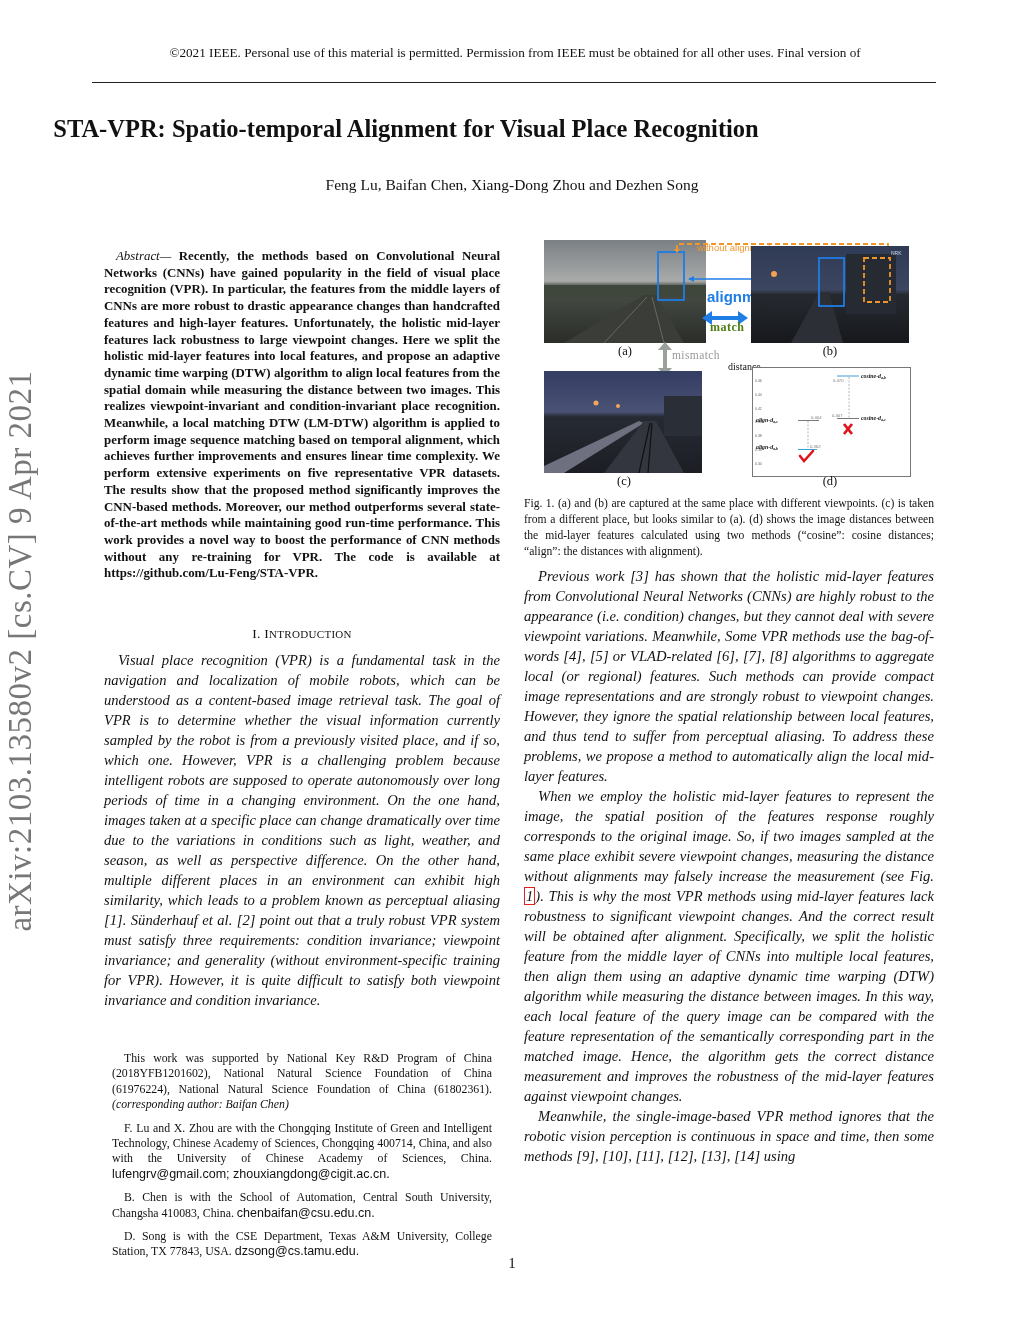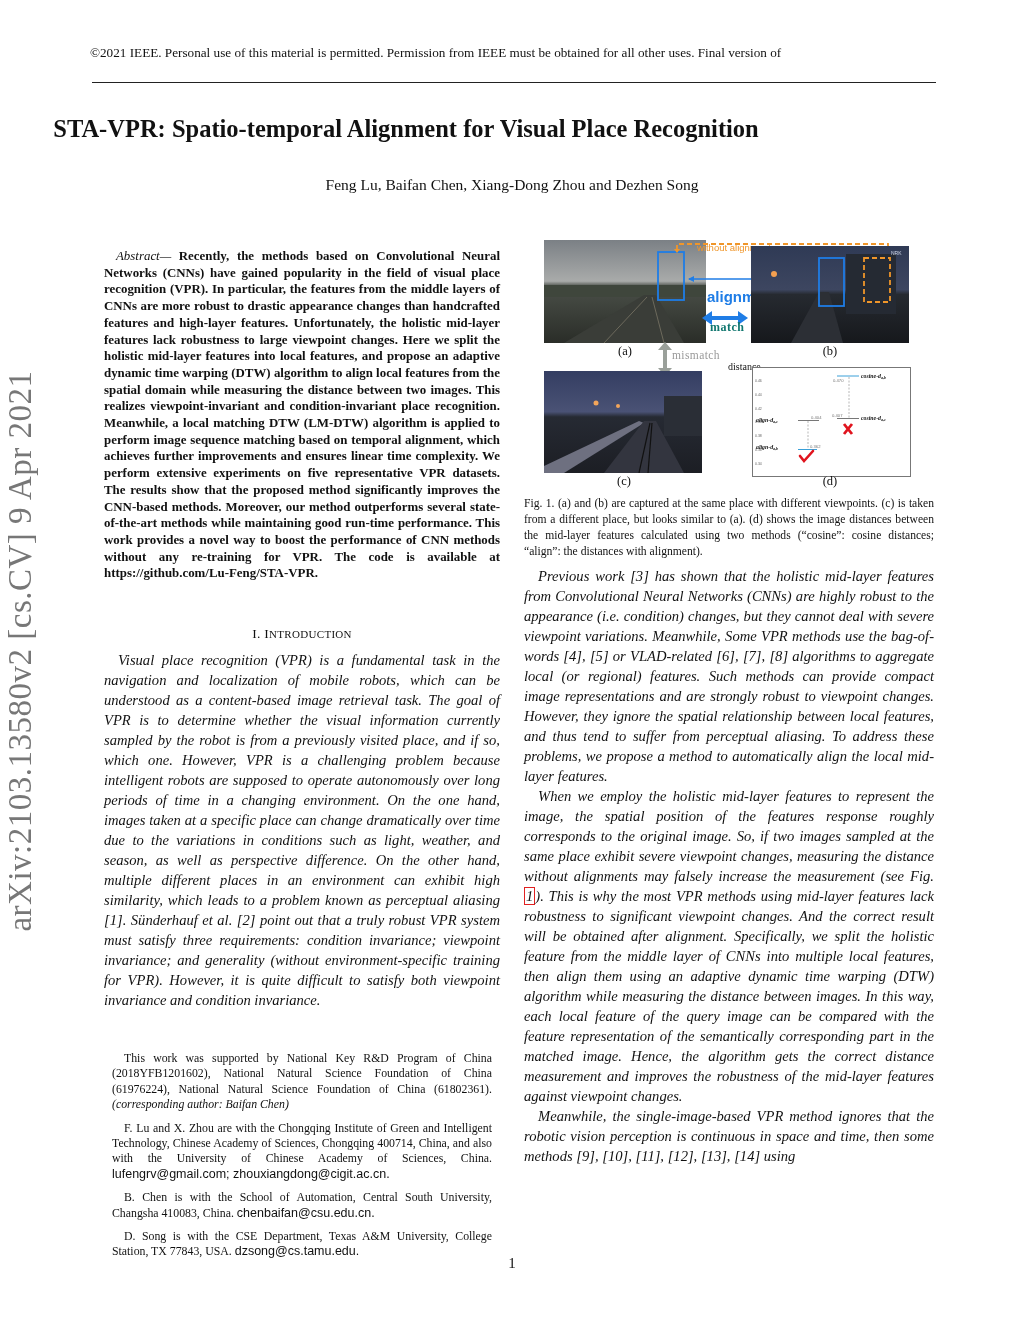--- a/index.html
+++ b/index.html
@@ -1,18 +1,18 @@
 <!DOCTYPE html>
 <html><head>
 <meta charset="utf-8">
 <style>
   html, body { margin:0; padding:0; background:#fff; }
   body { width:1024px; height:1325px; position:relative; overflow:hidden; font-family:"Liberation Serif", serif; color:#111; }
   .abs { position:absolute; }
-  .notice { left:90px; top:44px; width:850px; text-align:left; font-size:13.2px; line-height:17px; }
+  .notice { left:90px; top:44px; width:850px; text-align:center; font-size:13.2px; line-height:17px; }
   .notice .doi { border:1.5px solid #34c7d4; padding:0 1px; }
   .rule { left:92px; top:82px; width:844px; height:1px; background:#222; }
   .title { left:0; width:812px; top:115px; text-align:center; font-size:24.5px; font-weight:bold; }
   .authors { left:0; width:1024px; top:176px; text-align:center; font-size:15.5px; }
   .arxiv { left:-268px; top:631px; width:580px; height:40px; transform:rotate(-90deg); text-align:center; font-size:33px; color:#777; letter-spacing:0.5px; white-space:nowrap; }
   .col { font-size:14.6px; line-height:20px; text-align:justify; }
   .abstract { left:104px; top:248px; width:396px; font-weight:bold; font-size:12.9px; line-height:16.7px; text-align:justify; text-indent:12px; }
   .abstract .lbl { font-style:italic; font-weight:normal; }
   .sec { left:104px; top:626px; width:396px; text-align:center; font-size:13.5px; letter-spacing:0.3px; }
   .sec .sc { font-size:11px; }
@@ -86,21 +86,21 @@
     <polygon points="144,39 150,36 150,42" fill="#1f7de6"></polygon>
     <line x1="166" y1="78" x2="196" y2="78" stroke="#1f7de6" stroke-width="4"></line>
     <polygon points="158,78 168,71 168,85" fill="#1f7de6"></polygon>
     <polygon points="204,78 194,71 194,85" fill="#1f7de6"></polygon>
     <line x1="121" y1="108" x2="121" y2="130" stroke="#9aa09a" stroke-width="4"></line>
     <polygon points="121,102 114,110 128,110" fill="#9aa09a"></polygon>
     <polygon points="121,136 114,128 128,128" fill="#9aa09a"></polygon>
   </svg>
   <div class="abs" style="left:153px;top:2px;font-family:'Liberation Sans',sans-serif;font-size:9.5px;color:#f0962a;">without alignment</div>
   <div class="abs" style="left:163px;top:48px;font-family:Liberation Sans, sans-serif;font-size:15px;font-weight:bold;color:#1f7de6;">alignment</div>
-  <div class="abs" style="left:166px;top:80px;font-size:12px;font-weight:bold;color:#0f766e;letter-spacing:0.5px;">match</div>
+  <div class="abs" style="left:166px;top:80px;font-size:12px;font-weight:bold;color:#4d7c0f;letter-spacing:0.5px;">match</div>
   <div class="abs" style="left:128px;top:109px;font-size:11.5px;color:#999;letter-spacing:0.4px;">mismatch</div>
 
   <svg class="photo" style="left:207px;top:6px" width="158" height="97">
     <defs>
       <linearGradient id="skyB" x1="0" y1="0" x2="0" y2="1">
           <stop offset="0" stop-color="#2f3a55"></stop>
           <stop offset="0.45" stop-color="#3d4660"></stop>
           <stop offset="0.5" stop-color="#262a30"></stop>
           <stop offset="1" stop-color="#16181c"></stop>
         </linearGradient>

